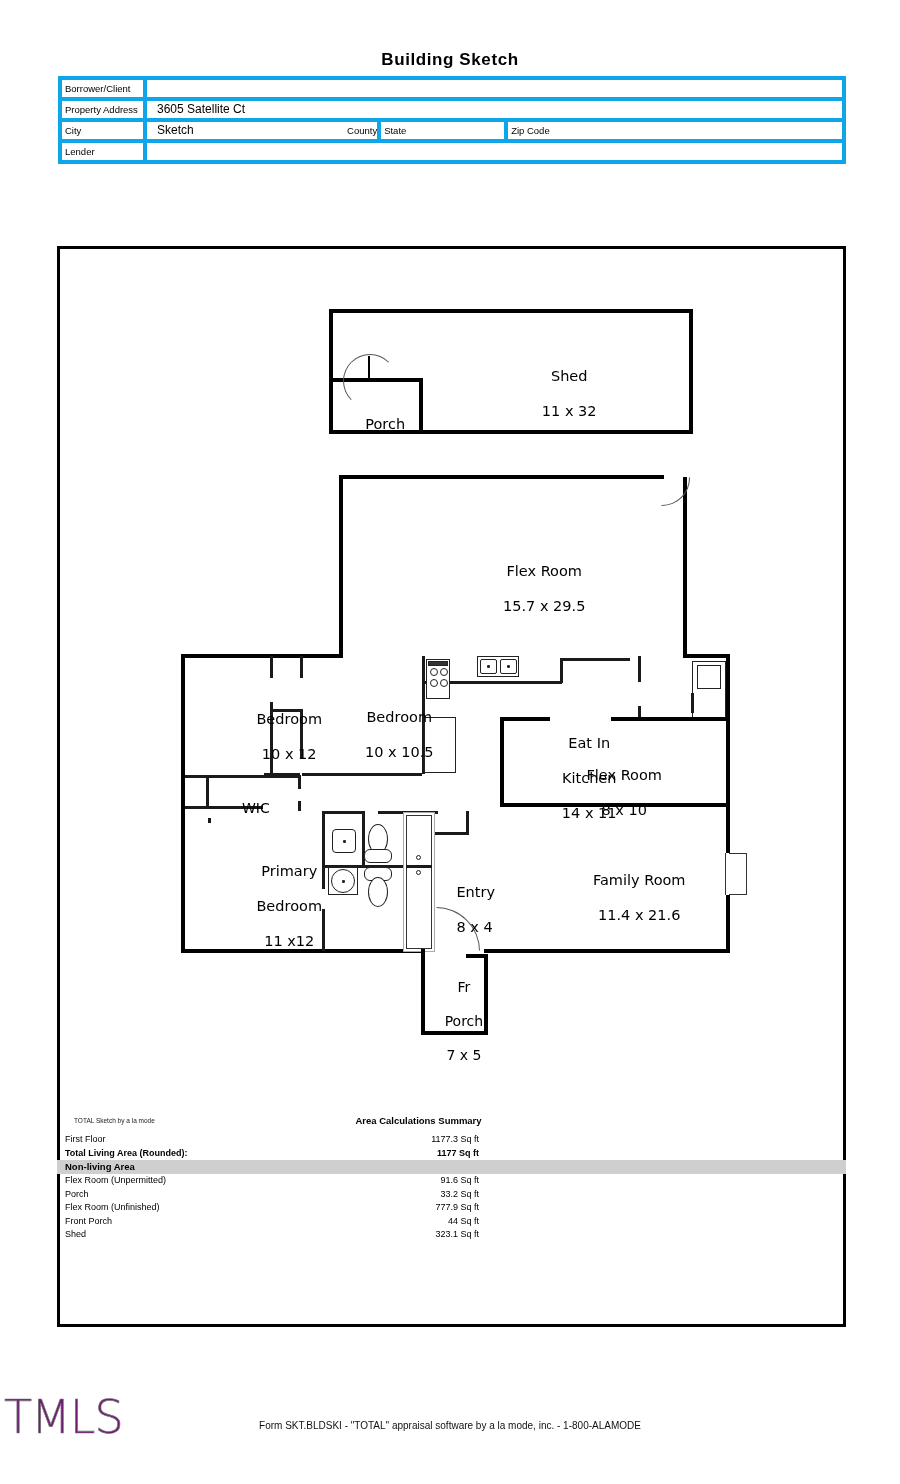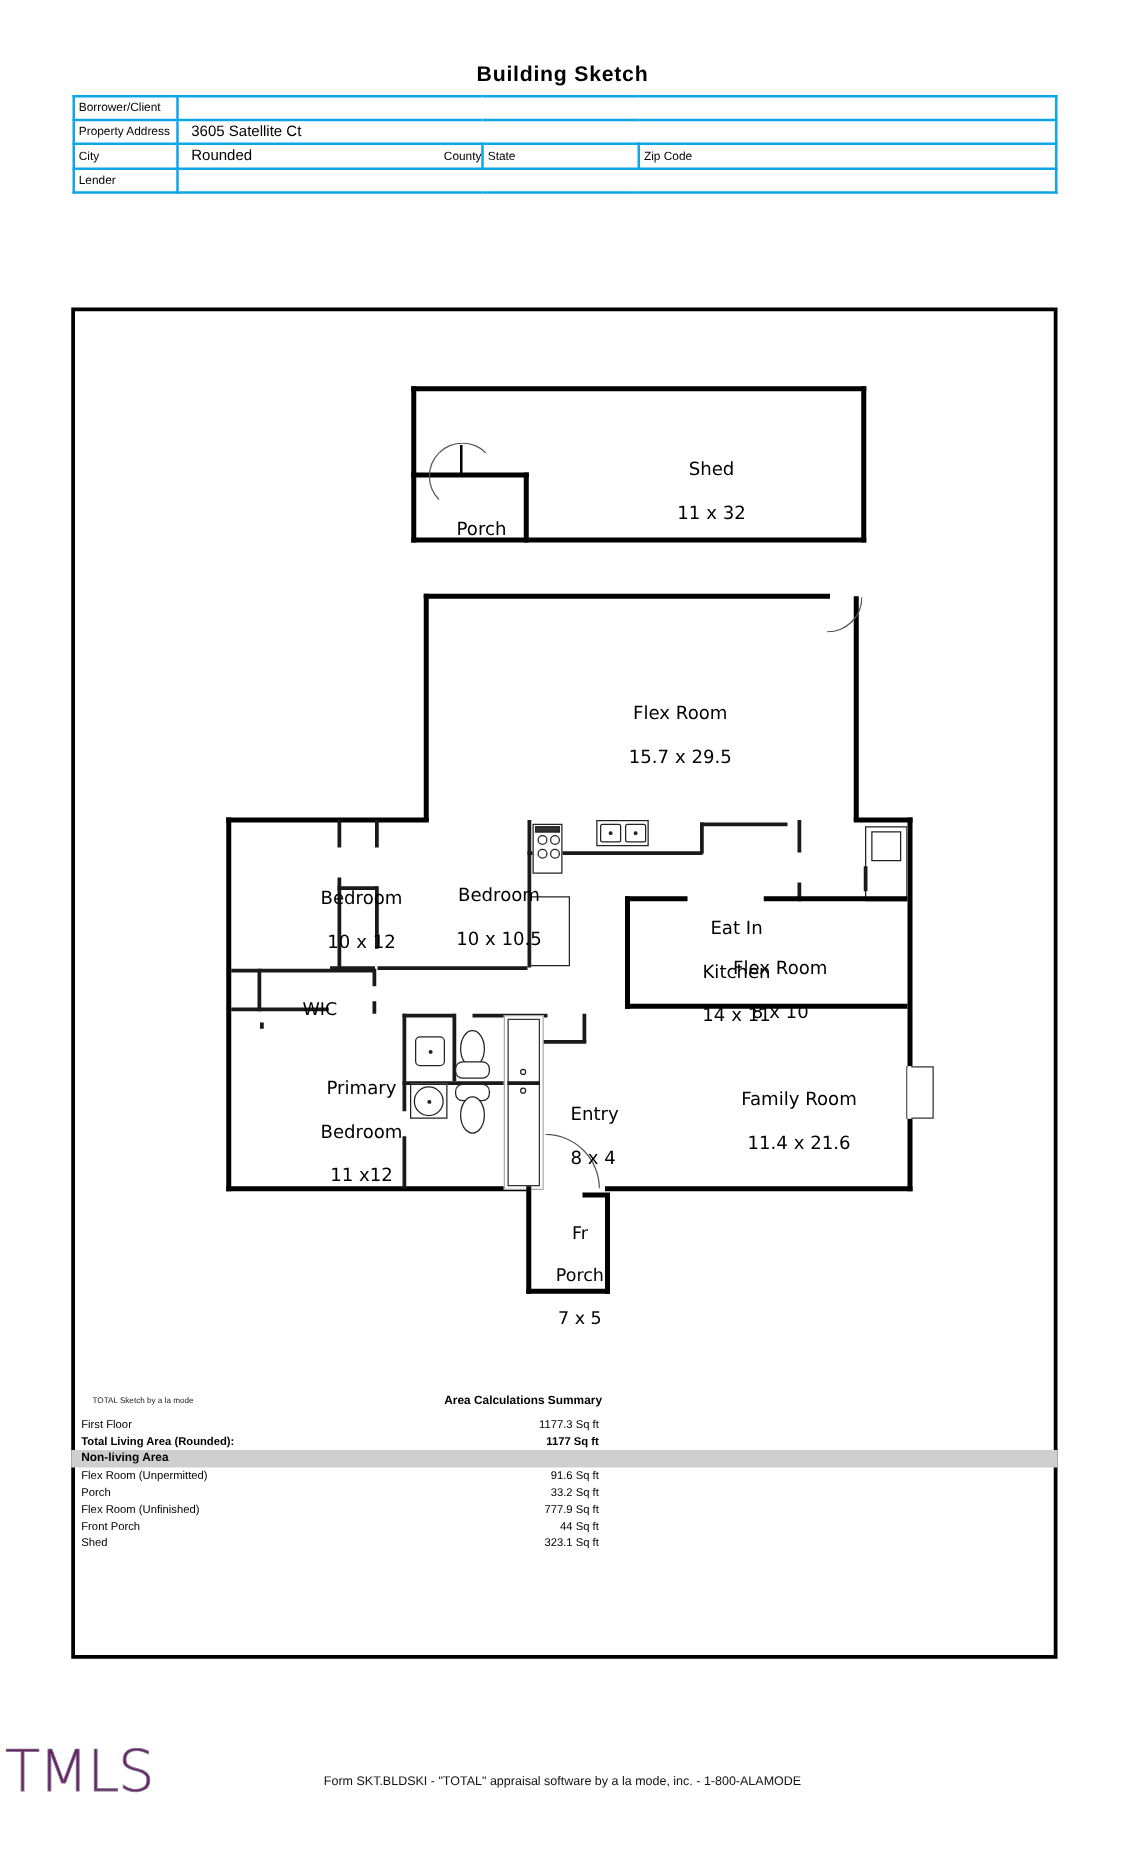--- a/index.html
+++ b/index.html
@@ -31,21 +31,21 @@
   
   #info-table {
     position: absolute;
     left: 58px;
     top: 76px;
     width: 788px;
     border-collapse: collapse;
     border: 1px solid #000;
   }
   #info-table td {
-    border: 2px solid #0ea5e9;
+    border: 4px solid #0ea5e9;
     height: 17px;
     padding: 0 0 0 3px;
     font-size: 9.5px;
     line-height: 17px;
     vertical-align: middle;
     white-space: nowrap;
     margin-top: 28px;
   }
   #info-table td.lbl { width: 78px; }
   #info-table .val {
@@ -215,21 +215,21 @@
     <td class="lbl">Borrower/Client</td>
     <td colspan="3" class="val"></td>
   </tr>
   <tr>
     <td class="lbl">Property Address</td>
     <td colspan="3" class="val">3605 Satellite Ct</td>
   </tr>
   <tr>
     <td class="lbl">City</td>
     <td class="mid-lbl val">
-      <span>Rounded</span>
+      <span>Sketch</span>
       <span style="font-size:9.5px;padding-left:150px;text-align:center;">County</span>
     </td>
     <td style="width:120px;">State</td>
     <td>Zip Code</td>
   </tr>
   <tr>
     <td class="lbl">Lender</td>
     <td colspan="3" class="val"></td>
   </tr>
 </tbody>

